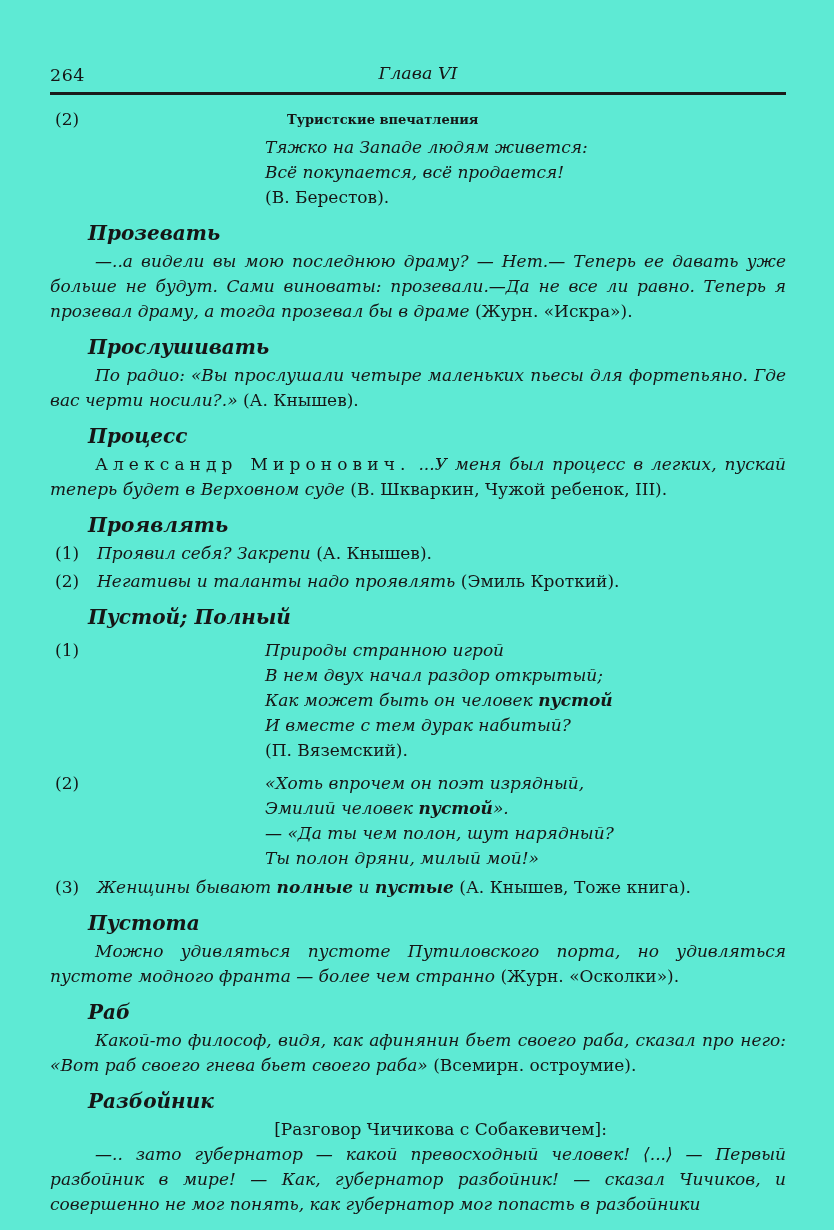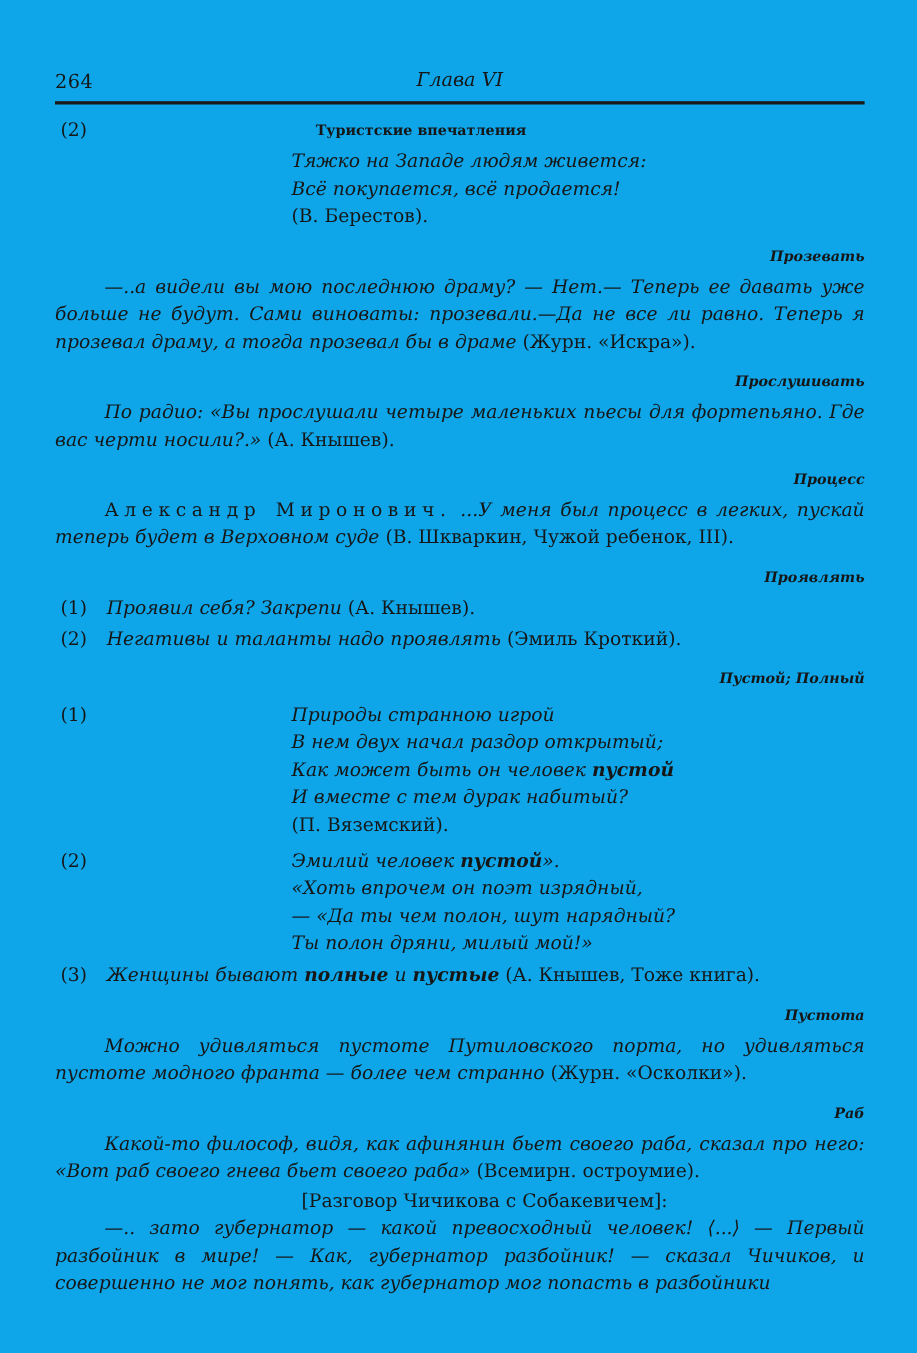--- a/index.html
+++ b/index.html
@@ -4,21 +4,21 @@
 <style>
   html, body {
     margin: 0; padding: 0;
     background: #e8e8e4;
   }
   .page {
     position: relative;
     width: 834px;
     height: 1230px;
     margin: 0 auto;
-    background: #0ea5e9;
+    background: #5eead4;
     color: #161616;
     font-family: "DejaVu Serif", "Liberation Serif", serif;
     font-size: 17px;
     line-height: 25px;
     overflow: hidden;
     box-sizing: border-box;
     padding: 48px 48px 20px 50px;
   }
   
   .running-head {
@@ -35,24 +35,23 @@
     position: absolute; left: 0; right: 0; bottom: 6px;
     text-align: center;
     font-style: italic;
     font-size: 17.5px;
     margin-top: 12px;
   }
   
   .entry-heading {
     font-style: italic;
     font-weight: bold;
-    font-size: 13px;
+    font-size: 20px;
     margin: 11px 0 3px 38px;
     line-height: 25px;
-    text-align: right;
   }
   
   .para {
     margin: 0 0 2px 0;
     text-align: justify;
     text-indent: 45px;
   }
   .q { font-style: italic; }
   .src { font-style: normal; }
   .b { font-weight: bold; }
@@ -135,40 +134,41 @@
         <span class="item-num">(1)</span>
         <div class="verse-line">Природы странною игрой</div>
         <div class="verse-line">В нем двух начал раздор открытый;</div>
         <div class="verse-line"><span>Как может быть он человек </span><span class="b">пустой</span></div>
         <div class="verse-line">И вместе с тем дурак набитый?</div>
         <div class="verse-line src">(П. Вяземский).</div>
       </div>
 
       <div class="verse-block">
         <span class="item-num">(2)</span>
+        <div class="verse-line">«Хоть впрочем он поэт изрядный,</div>
         <div class="verse-line"><span>Эмилий человек </span><span class="b">пустой</span><span>».</span></div>
-        <div class="verse-line">«Хоть впрочем он поэт изрядный,</div>
         <div class="verse-line">— «Да ты чем полон, шут нарядный?</div>
         <div class="verse-line">Ты полон дряни, милый мой!»</div>
       </div>
 
       <div class="list-item">
         <span class="item-num">(3)</span><span class="q">Женщины бывают </span><span class="q b">полные</span><span class="q"> и </span><span class="q b">пустые</span> <span class="src">(А. Кнышев, Тоже книга).</span>
       </div>
     </section>
 
     <section>
       <h3 class="entry-heading">Пустота</h3>
       <p class="para"><span class="q">Можно удивляться пустоте Путиловского порта, но удивляться пустоте модного франта — более чем странно</span> <span class="src">(Журн. «Осколки»).</span></p>
     </section>
 
     <section>
       <h3 class="entry-heading">Раб</h3>
       <p class="para"><span class="q">Какой-то философ, видя, как афинянин бьет своего раба, сказал про него: «Вот раб своего гнева бьет своего раба»</span> <span class="src">(Всемирн. остроумие).</span></p>
     </section>
 
     <section>
+      <h3 class="entry-heading">Разбойник</h3>
       <p class="intro-line">[Разговор Чичикова с Собакевичем]:</p>
       <p class="para"><span class="q">—.. зато губернатор — какой превосходный человек! ⟨...⟩ — Первый разбойник в мире! — Как, губернатор разбойник! — сказал Чичиков, и совершенно не мог понять, как губернатор мог попасть в разбойники</span> </p>
     </section>
 
   </main>
 </div>
 
 </body></html>

